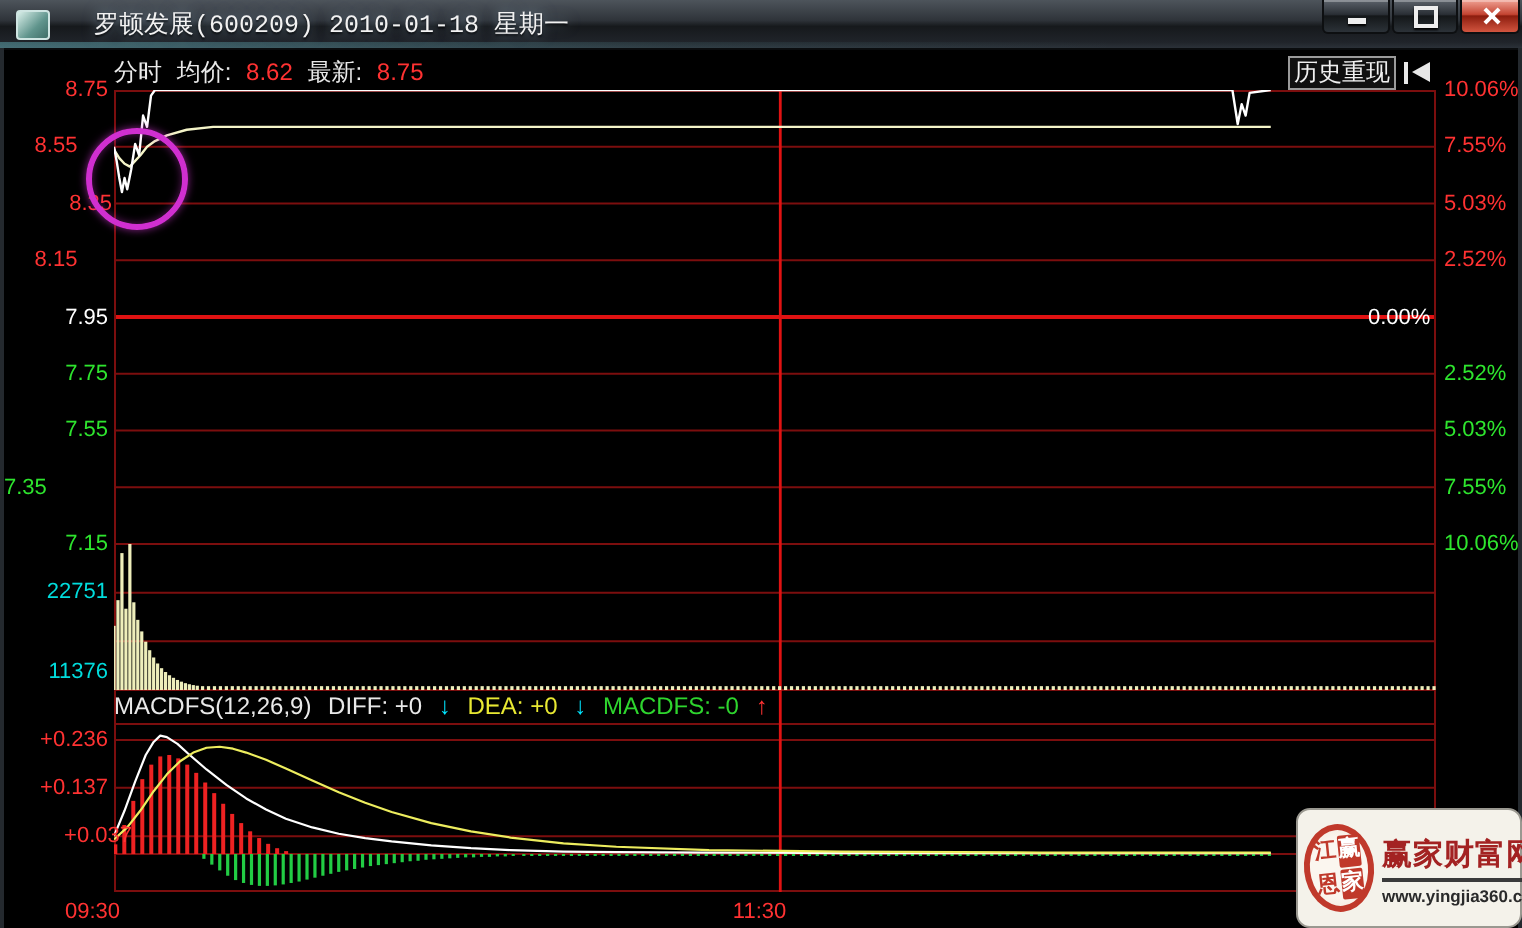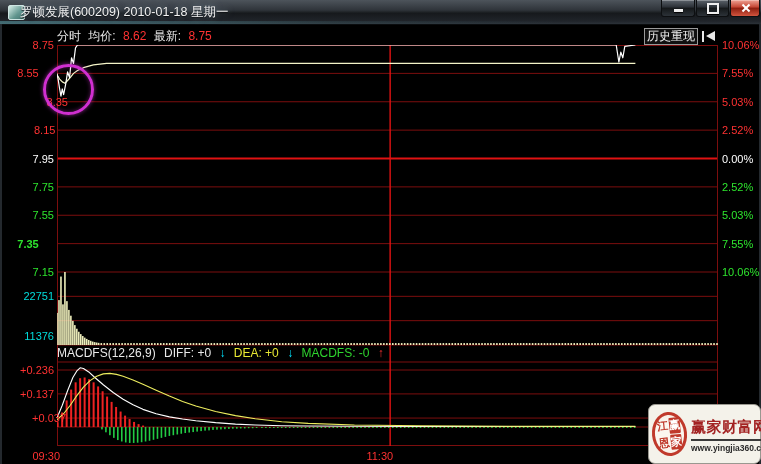--- a/index.html
+++ b/index.html
@@ -7,22 +7,22 @@
           font-family:"Liberation Sans","DejaVu Sans",sans-serif;}
 
   
   .titlebar{position:absolute;left:0;top:0;width:761px;height:24px;
     background:linear-gradient(180deg,#4d545b 0%,#2f343a 42%,#16191c 55%,#20242a 88%,#2b3138 100%);
     border-bottom:1px solid #0a0c0e;}
   .titlebar::after{content:"";position:absolute;left:0;bottom:0;width:560px;height:3px;
     background:linear-gradient(90deg,rgba(120,225,235,.35),rgba(120,225,235,.08) 60%,transparent);}
   .title-icon{position:absolute;left:8px;top:5px;width:15px;height:13px;border:1px solid #cfe5e2;
     background:linear-gradient(135deg,#d9efe9,#5f948c 60%,#3f6e67);border-radius:2px;}
-  .title-text{position:absolute;left:20px;top:4px;font-size:12.5px;color:#f2f2f2;
-    text-shadow:0 0 7px rgba(190,225,255,.55),0 1px 1px #000;}
+  .title-text{position:absolute;left:47px;top:4px;font-size:12.5px;color:#f2f2f2;
+    text-shadow:0 0 7px rgba(190,225,255,.55),0 1px 1px #000;font-family:Liberation Mono, monospace;}
   .win-buttons{position:absolute;left:661px;top:0;display:flex;}
   .win-btn{height:16px;margin-right:1px;border-radius:0 0 3px 3px;border:1px solid #0d0f11;border-top:none;
     background:linear-gradient(180deg,#5c636b 0%,#2a2f35 45%,#141719 50%,#2c3238 100%);
     box-shadow:inset 0 1px 0 rgba(255,255,255,.3);display:flex;justify-content:center;cursor:default;}
   .win-btn.minb{width:32px;} .win-btn.maxb{width:31px;}
   .win-btn.closeb{width:28px;background:linear-gradient(180deg,#f0a294 0%,#c44432 45%,#8c1d0e 50%,#d2553f 100%);}
   .glyph-min{width:9px;height:3px;background:#eee;margin-top:9px;box-shadow:0 1px 1px #000;}
   .glyph-max{width:8px;height:7px;border:2px solid #eee;margin-top:3px;box-shadow:0 1px 1px #000;}
   .glyph-close{position:relative;width:11px;height:12px;margin-top:2px;}
   .glyph-close::before,.glyph-close::after{content:"";position:absolute;left:5px;top:1px;width:2px;height:10px;background:#fff;}
@@ -518,32 +518,32 @@
       </g>
       <polyline points="0,373.0645 5.288,360.265 10.576,345.775 15.864,332.4925 19.83,325.972 23.135,322.8325 26.44,323.557 31.728,326.938 37.016,331.76800000000003 46.27,339.7375 56.185,347.4655 66.10000000000001,354.2275 76.015,359.782 85.93,364.3705 99.14999999999999,368.7175 112.37,371.85699999999997 125.59,374.0305 138.81,375.721 158.64,377.653 178.47,379.102 198.29999999999998,380.068 224.74,380.7925 251.18,381.034 297.45,381.2755 363.55,381.517 462.7,381.517 578.375,381.517" fill="none" stroke="#ffffff" stroke-width="1.1" stroke-linejoin="round"></polyline>
       <polyline points="0,374.755 6.61,368.7175 13.22,360.265 19.83,350.605 26.44,342.1525 33.050000000000004,335.632 39.66,331.285 46.27,328.87 52.88,328.387 59.489999999999995,329.353 66.10000000000001,331.285 76.015,334.9075 85.93,339.2545 99.14999999999999,345.29200000000003 112.37,351.088 125.59,356.401 138.81,360.9895 158.64,366.544 178.47,370.6495 198.29999999999998,373.789 224.74,376.687 251.18,378.3775 297.45,380.068 363.55,380.7925 462.7,381.2755 578.375,381.2755" fill="none" stroke="#eded5e" stroke-width="1.1" stroke-linejoin="round"></polyline>
       <polyline points="0,29.793750000000127 2.644,34.05000000000004 5.288,36.887499999999974 7.932,38.30624999999995 10.576,35.46875000000001 13.22,32.631250000000065 16.525000000000002,28.374999999999904 20.491,25.537499999999966 26.44,22.700000000000028 36.355,19.862500000000082 49.574999999999996,18.443750000000115 132.20000000000002,18.443750000000115 264.40000000000003,18.443750000000115 396.59999999999997,18.443750000000115 578.375,18.443750000000115" fill="none" stroke="#f4f4c8" stroke-width="1.2" stroke-linejoin="round"></polyline>
       <polyline points="0,28.374999999999904 1.322,35.46875000000001 2.644,43.98125000000008 3.966,51.07499999999993 5.288,43.98125000000008 6.61,49.656249999999964 8.593,39.724999999999916 10.576,26.956249999999937 12.559,32.631250000000065 14.542,12.768749999999983 16.525000000000002,18.443750000000115 18.508,2.8374999999999404 20.491,0 66.10000000000001,0 132.20000000000002,0 198.29999999999998,0 264.40000000000003,0 330.5,0 396.59999999999997,0 462.7,0 528.8000000000001,0 559.206,0 561.85,17.024999999999892 563.833,7.093750000000102 565.816,12.768749999999983 567.799,1.4187499999999702 578.375,0" fill="none" stroke="#ffffff" stroke-width="1.2" stroke-linejoin="round"></polyline>
     </svg>
 
   <div id="labels">
       <div class="axlab" style="color: rgb(255, 50, 50); top: 38px; left: 2px; width: 52px; text-align: right;">8.75</div>
       <div class="axlab" style="color: rgb(255, 50, 50); top: 66.375px; left: 2px; width: 52px; text-align: center;">8.55</div>
-      <div class="axlab" style="color: rgb(255, 50, 50); top: 94.75px; left: 16px; width: 52px; text-align: right;">8.35</div>
-      <div class="axlab" style="color: rgb(255, 50, 50); top: 123.125px; left: 2px; width: 52px; text-align: left; margin-left: 32px;">8.15</div>
+      <div class="axlab" style="color: rgb(255, 50, 50); top: 94.75px; left: 4px; width: 52px; text-align: right;">8.35</div>
+      <div class="axlab" style="color: rgb(255, 50, 50); top: 123.125px; left: 2px; width: 52px; text-align: center;">8.15</div>
       <div class="axlab" style="color: rgb(255, 255, 255); top: 151.5px; left: 2px; width: 52px; text-align: right;">7.95</div>
       <div class="axlab" style="color: rgb(46, 229, 46); top: 179.875px; left: 2px; width: 52px; text-align: right;">7.75</div>
       <div class="axlab" style="color: rgb(46, 229, 46); top: 208.25px; left: 2px; width: 52px; text-align: right;">7.55</div>
-      <div class="axlab" style="color: rgb(46, 229, 46); top: 236.625px; left: 2px; width: 52px; text-align: center; font-weight: bold;">7.35</div>
+      <div class="axlab" style="color: rgb(46, 229, 46); top: 236.625px; left: 2px; width: 52px; text-align: left;">7.35</div>
       <div class="axlab" style="color: rgb(46, 229, 46); top: 265px; left: 2px; width: 52px; text-align: right;">7.15</div>
       <div class="axlab" style="color: rgb(255, 50, 50); top: 38px; left: 722px;">10.06%</div>
       <div class="axlab" style="color: rgb(255, 50, 50); top: 66.375px; left: 722px;">7.55%</div>
       <div class="axlab" style="color: rgb(255, 50, 50); top: 94.75px; left: 722px;">5.03%</div>
       <div class="axlab" style="color: rgb(255, 50, 50); top: 123.125px; left: 722px;">2.52%</div>
-      <div class="axlab" style="color: rgb(255, 255, 255); top: 151.5px; left: 722px;">0.00%</div>
+      <div class="axlab" style="color: rgb(255, 255, 255); top: 151.5px; left: 684px;">0.00%</div>
       <div class="axlab" style="color: rgb(46, 229, 46); top: 179.875px; left: 722px;">2.52%</div>
       <div class="axlab" style="color: rgb(46, 229, 46); top: 208.25px; left: 722px;">5.03%</div>
       <div class="axlab" style="color: rgb(46, 229, 46); top: 236.625px; left: 722px;">7.55%</div>
       <div class="axlab" style="color: rgb(46, 229, 46); top: 265px; left: 722px;">10.06%</div>
       <div class="axlab" style="color: rgb(0, 220, 220); top: 289.334px; left: 2px; width: 52px; text-align: right;">22751</div>
       <div class="axlab" style="color: rgb(0, 220, 220); top: 313.666px; left: 2px; width: 52px; text-align: right; margin-top: 15px;">11376</div>
       <div class="axlab" style="color: rgb(255, 50, 50); top: 363.006px; left: 2px; width: 52px; text-align: right;">+0.236</div>
       <div class="axlab" style="color: rgb(255, 50, 50); top: 386.914px; left: 2px; width: 52px; text-align: right;">+0.137</div>
       <div class="axlab" style="color: rgb(255, 50, 50); top: 411.065px; left: 2px; width: 52px; text-align: right; padding-left: 12px;">+0.037</div>
       <div class="axlab" style="color: rgb(255, 50, 50); top: 449px; left: 8px; width: 52px; text-align: right;">09:30</div>

